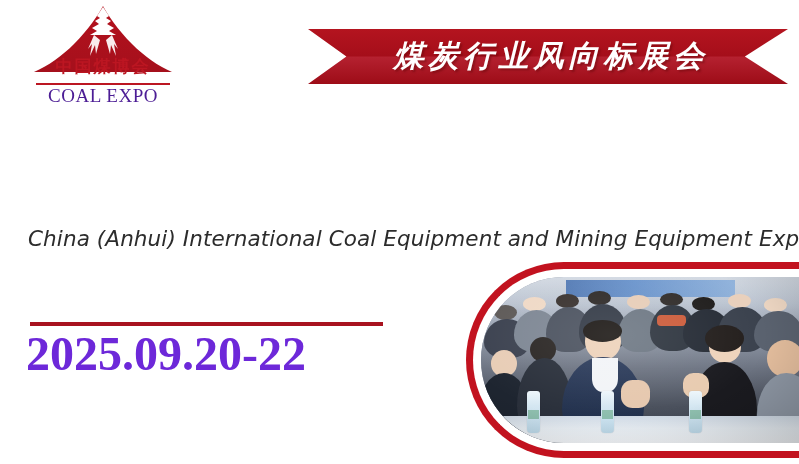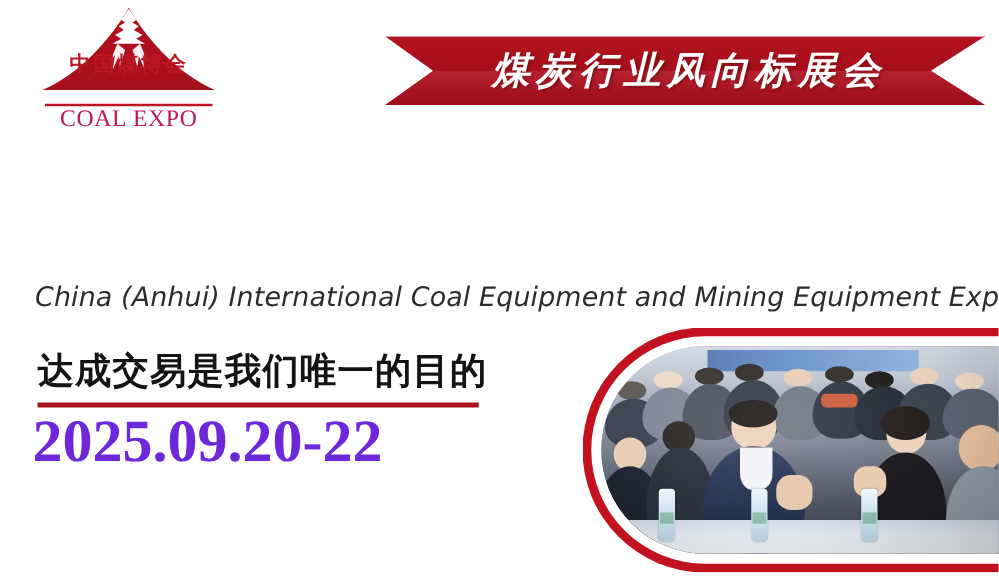--- a/index.html
+++ b/index.html
@@ -29,21 +29,21 @@
   .logo-mountain {
     position: absolute;
     left: 0;
     top: 0;
     width: 150px;
     height: 70px;
   }
   .logo-cn {
     position: absolute;
     left: 0;
-    top: 40px;
+    top: 54px;
     width: 150px;
     text-align: center;
     font-family: "DejaVu Sans", sans-serif;
     font-size: 17px;
     font-weight: 700;
     letter-spacing: 2px;
     color: #bc1622;
     line-height: 1;
   }
   .logo-rule {
@@ -57,21 +57,21 @@
   .logo-en {
     position: absolute;
     left: 0;
     top: 82px;
     width: 150px;
     text-align: center;
     font-family: "Liberation Serif", serif;
     font-size: 19px;
     font-weight: 400;
     letter-spacing: 0.5px;
-    color: #be185d;
+    color: #4c1d95;
     line-height: 1.05;
   }
   .ribbon-shape {
     position: absolute;
     left: 308px;
     top: 29px;
     width: 480px;
     height: 55px;
     background: linear-gradient(180deg, #b4141f 0%, #a50e1a 49%, #b52130 51%, #9d0c17 100%);
     clip-path: polygon(
@@ -305,21 +305,20 @@
   </div>
 
   <div class="ribbon-shape">
     <div class="ribbon-right-notch"></div>
   </div>
   <div class="ribbon-text">煤炭行业风向标展会</div>
 
 
   <div class="subtitle-en">China (Anhui) International Coal Equipment and Mining Equipment Expo</div>
 
-  <div class="slogan">达成交易是我们唯一的目的</div>
   <div class="divider"></div>
   <div class="dates">2025.09.20-22</div>
 
   <div class="photo-frame">
     <div class="photo-clip">
       <div class="photo-scene"></div>
       <div class="banner-strip"></div>
 
       <div class="crowd-back">
         <div class="head" style="left:4%;top:26%;width:7%;height:22%;background:#5e5a58;"></div>

